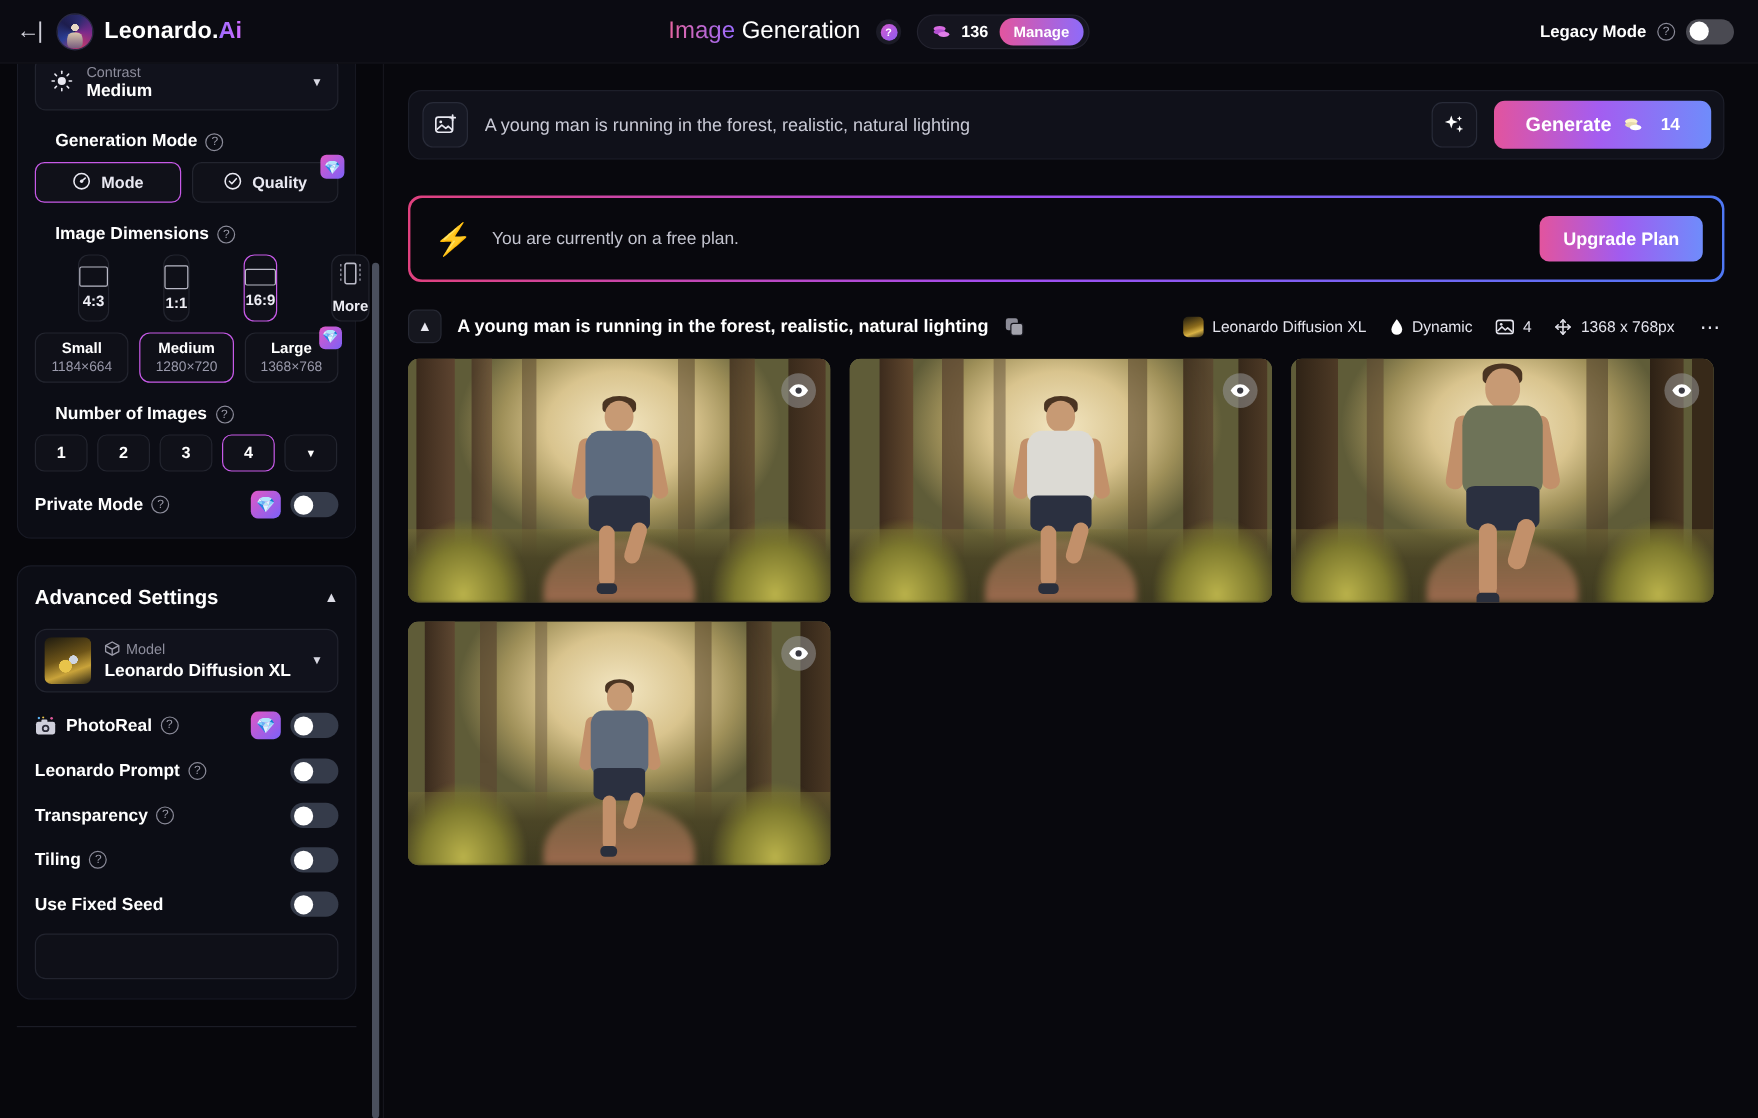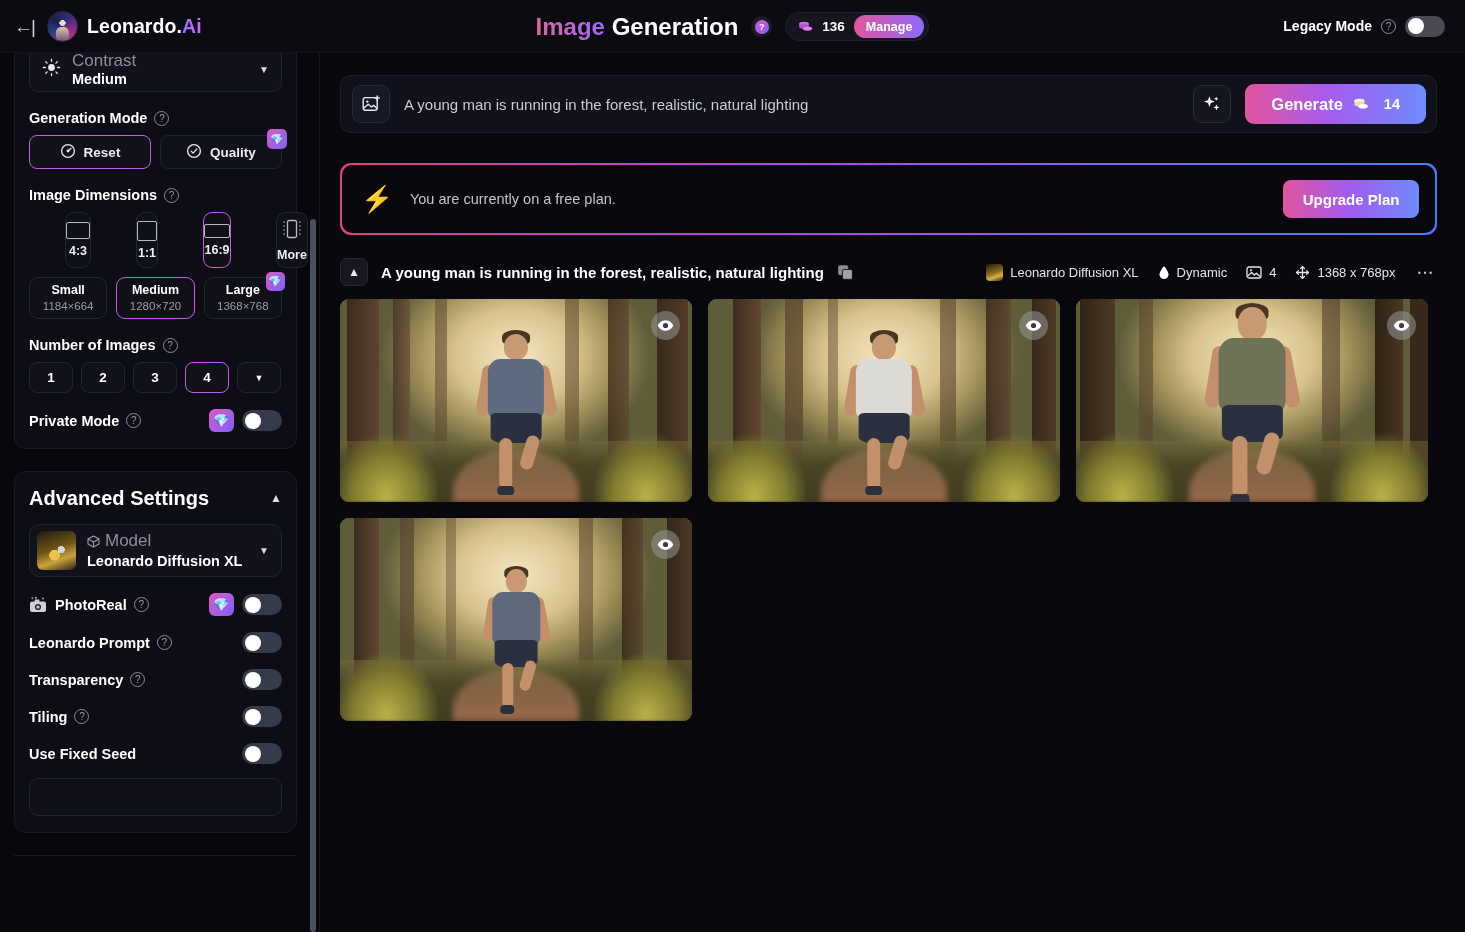--- a/index.html
+++ b/index.html
@@ -40,21 +40,21 @@
   }
   .brand { font-size: 19.5px; font-weight: 700; letter-spacing: .1px; }
   .brand .ai { background: linear-gradient(90deg,#9b6cff,#d36bff); -webkit-background-clip: text; background-clip: text; color: transparent; }
 
   .topbar-center {
     position: absolute; left: 0; right: 0; top: 0; height: 53px;
     display: flex; align-items: center; justify-content: center; gap: 13px;
     pointer-events: none;
   }
   .topbar-center > * { pointer-events: auto; }
-  .page-title { font-size: 24px; font-weight: 700; }
+  .page-title { font-size: 20px; font-weight: 400; }
   .page-title .grad { background: linear-gradient(90deg,#e4649f,#9a6bff); -webkit-background-clip: text; background-clip: text; color: transparent; }
   .help-circle {
     width: 21px; height: 21px; border-radius: 50%; background: #1b1b26;
     display: flex; align-items: center; justify-content: center;
     cursor: pointer;
   }
   .help-circle .inner {
     width: 14px; height: 14px; border-radius: 50%;
     background: linear-gradient(135deg,#d45ad0,#8c5cf0);
     display:flex; align-items:center; justify-content:center;
@@ -109,26 +109,26 @@
     padding: 14px 14px 16px;
   }
   .panel.top { margin-top: -10px; padding-top: 0; border-top: 0; border-radius: 0 0 12px 12px; }
 
   .dropdown {
     height: 45px; background: #11121c; border: 1px solid #22242f; border-radius: 9px;
     display: flex; align-items: center; padding: 0 12px; gap: 11px; cursor: pointer;
     margin-top: 4px;
   }
   .dd-texts { display: flex; flex-direction: column; line-height: 1.15; }
-  .dd-label { font-size: 17px; color: #8d8d9c; }
+  .dd-label { font-size: 12px; color: #8d8d9c; }
   .dd-value { font-size: 14.5px; font-weight: 700; color: #fff; }
   .caret { margin-left: auto; color: #d8d8e2; font-size: 10px; }
 
   .section-title-row { display: flex; align-items: center; gap: 7px; margin: 18px 0 9px; }
-  .section-title { font-size: 14.5px; font-weight: 700; }
+  .section-title { font-size: 14.5px; font-weight: 700; margin-left: 17px; }
 
   .btn-row { display: flex; gap: 9px; }
   .opt-btn {
     flex: 1; height: 34px; border-radius: 8px; background: #101119;
     border: 1px solid #23252f; color: #e9e9f2; font-size: 13.5px; font-weight: 700;
     display: flex; align-items: center; justify-content: center; gap: 8px;
     cursor: pointer; position: relative; font-family: inherit;
   }
   .opt-btn.selected { border-color: #c75ae8; }
   .gem {
@@ -173,21 +173,21 @@
   .gem-badge {
     width: 25px; height: 23px; border-radius: 6px;
     background: linear-gradient(135deg,#e158c6,#7b61f8);
     display: flex; align-items: center; justify-content: center; font-size: 13px;
   }
 
   .panel.adv { margin-top: 22px; padding: 0 14px 16px; }
   .adv-head {
     height: 52px; display: flex; align-items: center; cursor: pointer;
   }
-  .adv-head .t { font-size: 20px; font-weight: 700; }
+  .adv-head .t { font-size: 17px; font-weight: 700; }
   .adv-head .chev { margin-left: auto; color: #dcdce6; font-size: 12px; }
 
   .model-row {
     height: 53px; background: #11121c; border: 1px solid #22242f; border-radius: 10px;
     display: flex; align-items: center; gap: 11px; padding: 0 12px 0 7px; cursor: pointer;
   }
   .model-thumb {
     width: 39px; height: 39px; border-radius: 6px; flex: none;
     background:
       radial-gradient(circle at 45% 62%, #e8c44a 0 16%, transparent 17%),
@@ -402,21 +402,21 @@
           </div>
           <div class="btn-row">
             <button class="opt-btn selected">
               <span>
                 <svg width="16" height="16" viewBox="0 0 16 16">
                     <circle cx="8" cy="8" r="6.4" fill="none" stroke="#e9e9f2" stroke-width="1.3"></circle>
                     <path d="M8 8 L11 5.4" stroke="#e9e9f2" stroke-width="1.3" stroke-linecap="round"></path>
                     <circle cx="8" cy="8" r="1.4" fill="#e9e9f2"></circle>
                   </svg>
               </span>
-              <span>Reset</span>
+              <span>Mode</span>
             </button>
             <button class="opt-btn">
               <span>
                 <svg width="16" height="16" viewBox="0 0 16 16">
                     <circle cx="8" cy="8" r="6.4" fill="none" stroke="#e9e9f2" stroke-width="1.3"></circle>
                     <path d="M5.2 8.1 L7.2 10.1 L10.9 5.9" fill="none" stroke="#e9e9f2" stroke-width="1.3" stroke-linecap="round" stroke-linejoin="round"></path>
                   </svg>
               </span>
               <span>Quality</span>
               <span class="gem">💎</span>

